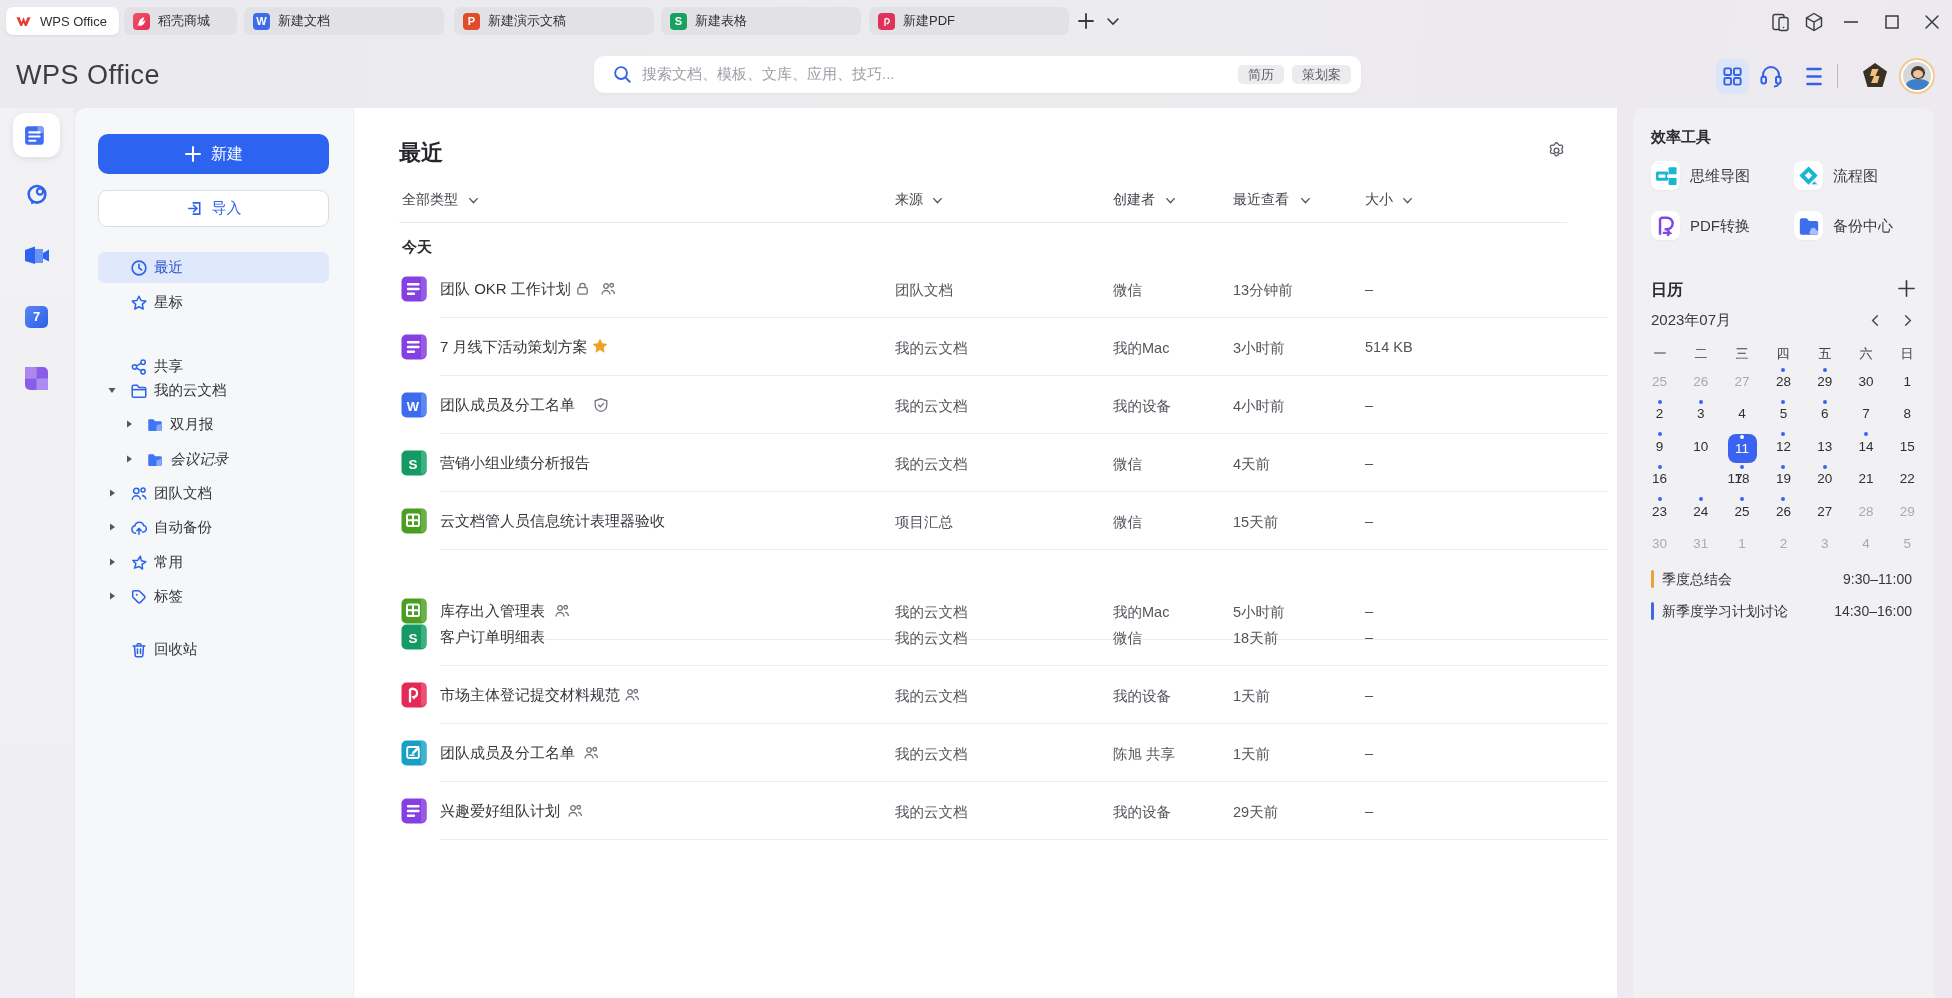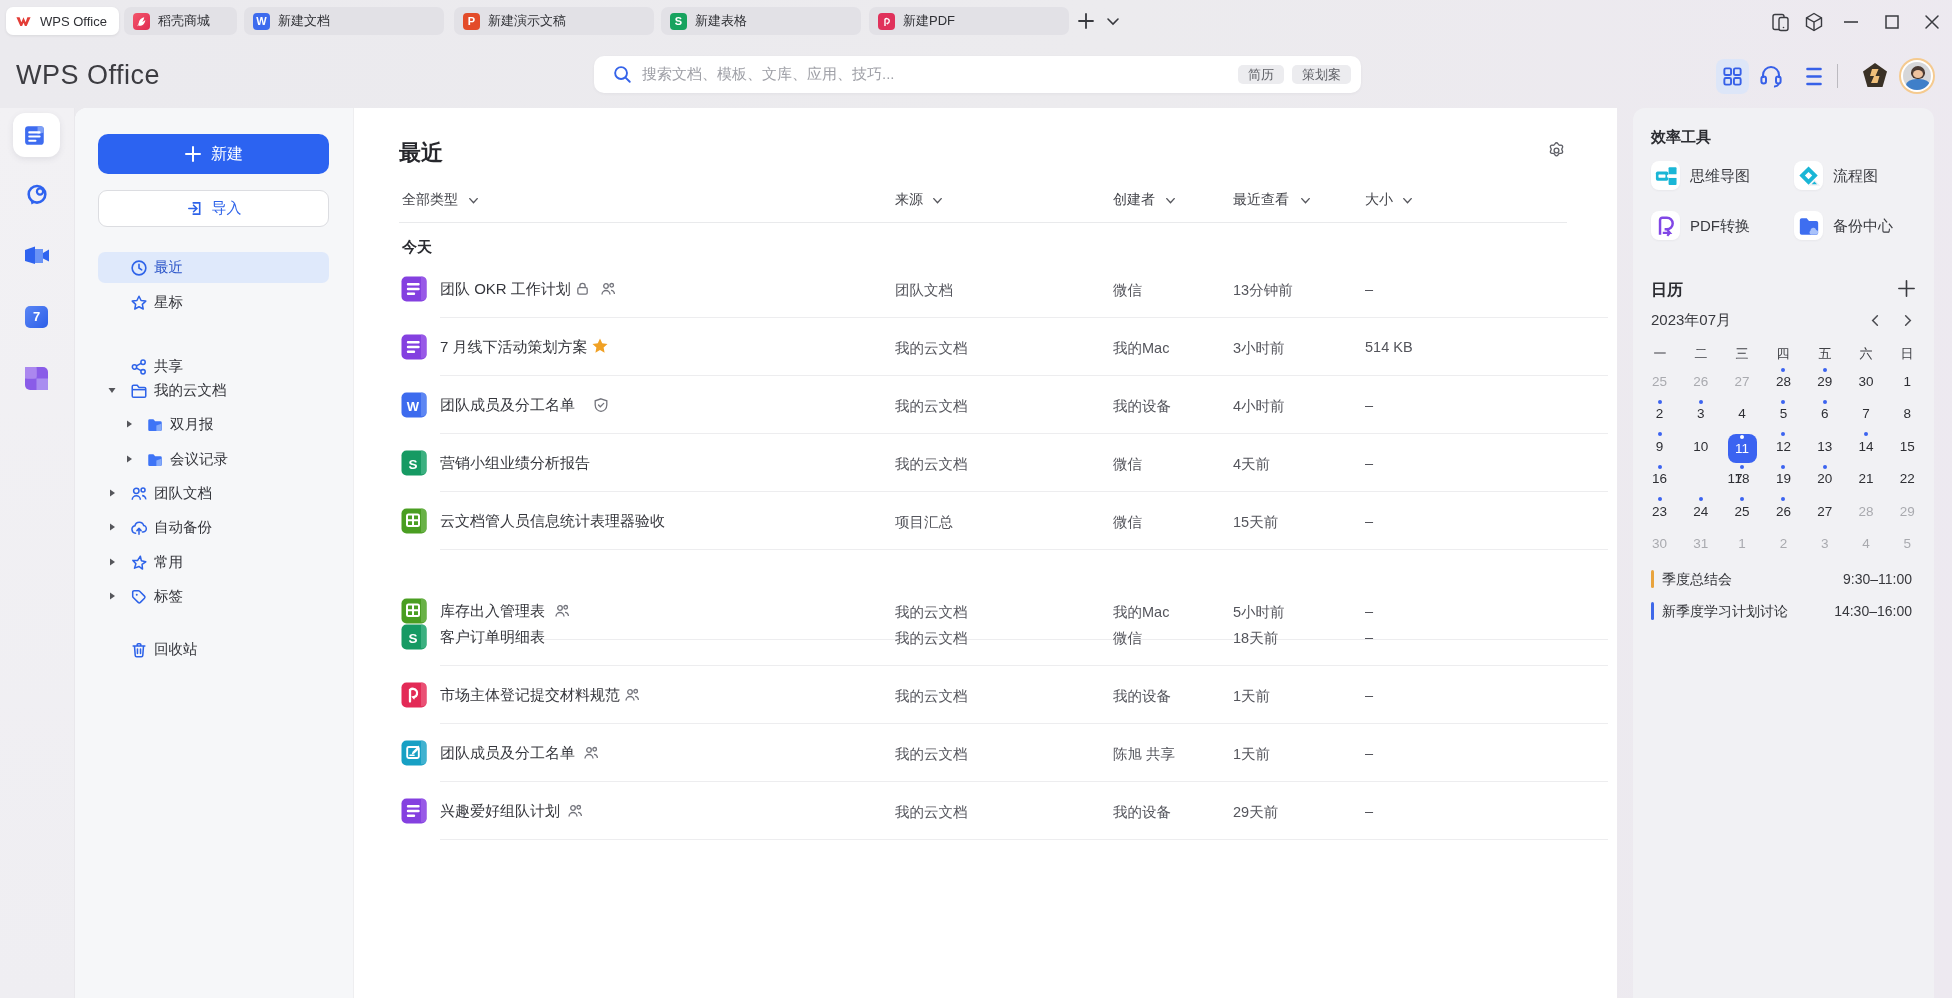--- a/index.html
+++ b/index.html
@@ -231,21 +231,21 @@
 </div>
 <div class="srow child" style="top:409px;">
   <svg class="tri" style="left:23px;" viewBox="0 0 16 16">
       <path d="M6 4.5 L11 8 L6 11.5 Z" fill="#55565b"></path>
     </svg>
   <svg class="ic" viewBox="0 0 20 20">
       <path d="M2.5 5 a1.5 1.5 0 0 1 1.5 -1.5 h4.2 l2 2.3 h5.8 a1.5 1.5 0 0 1 1.5 1.5 v8 a1.5 1.5 0 0 1 -1.5 1.5 h-12 a1.5 1.5 0 0 1 -1.5 -1.5 Z" fill="#3e74f6"></path>
       <path d="M11.5 10.5 l5.5 -1.8 v6.6 a1.5 1.5 0 0 1 -1.5 1.5 h-4 Z" fill="#85aaf9"></path>
     </svg>双月报
 </div>
-<div class="srow child" style="top:444px;">
+<div class="srow child" style="top:444px;font-style:italic;">
   <svg class="tri" style="left:23px;" viewBox="0 0 16 16">
       <path d="M6 4.5 L11 8 L6 11.5 Z" fill="#55565b"></path>
     </svg>
   <svg class="ic" viewBox="0 0 20 20">
       <path d="M2.5 5 a1.5 1.5 0 0 1 1.5 -1.5 h4.2 l2 2.3 h5.8 a1.5 1.5 0 0 1 1.5 1.5 v8 a1.5 1.5 0 0 1 -1.5 1.5 h-12 a1.5 1.5 0 0 1 -1.5 -1.5 Z" fill="#3e74f6"></path>
       <path d="M11.5 10.5 l5.5 -1.8 v6.6 a1.5 1.5 0 0 1 -1.5 1.5 h-4 Z" fill="#85aaf9"></path>
     </svg>会议记录
 </div>
 <div class="srow" style="top:478px;">
   <svg class="tri" viewBox="0 0 16 16">

